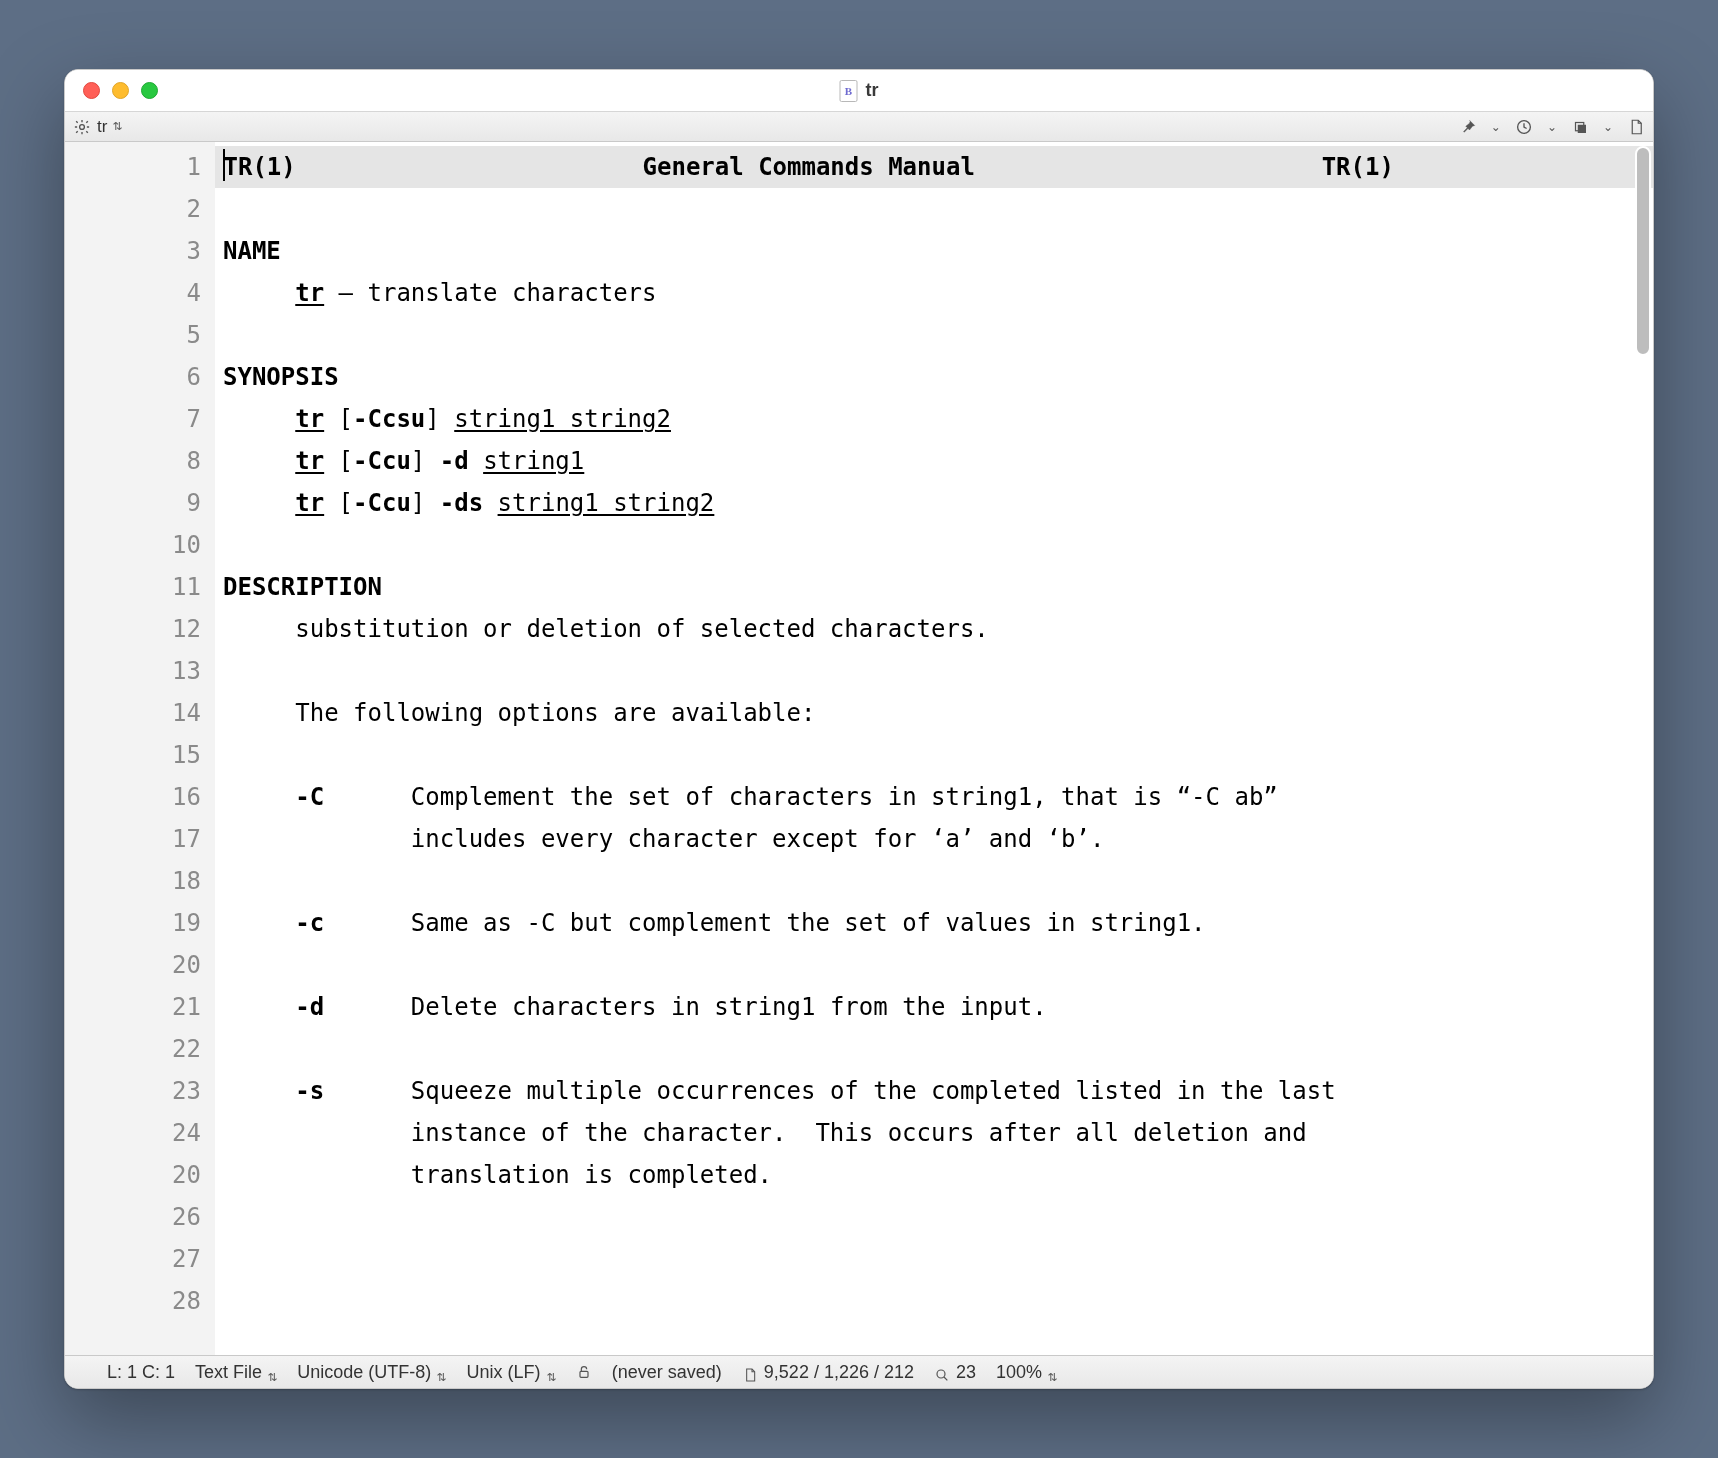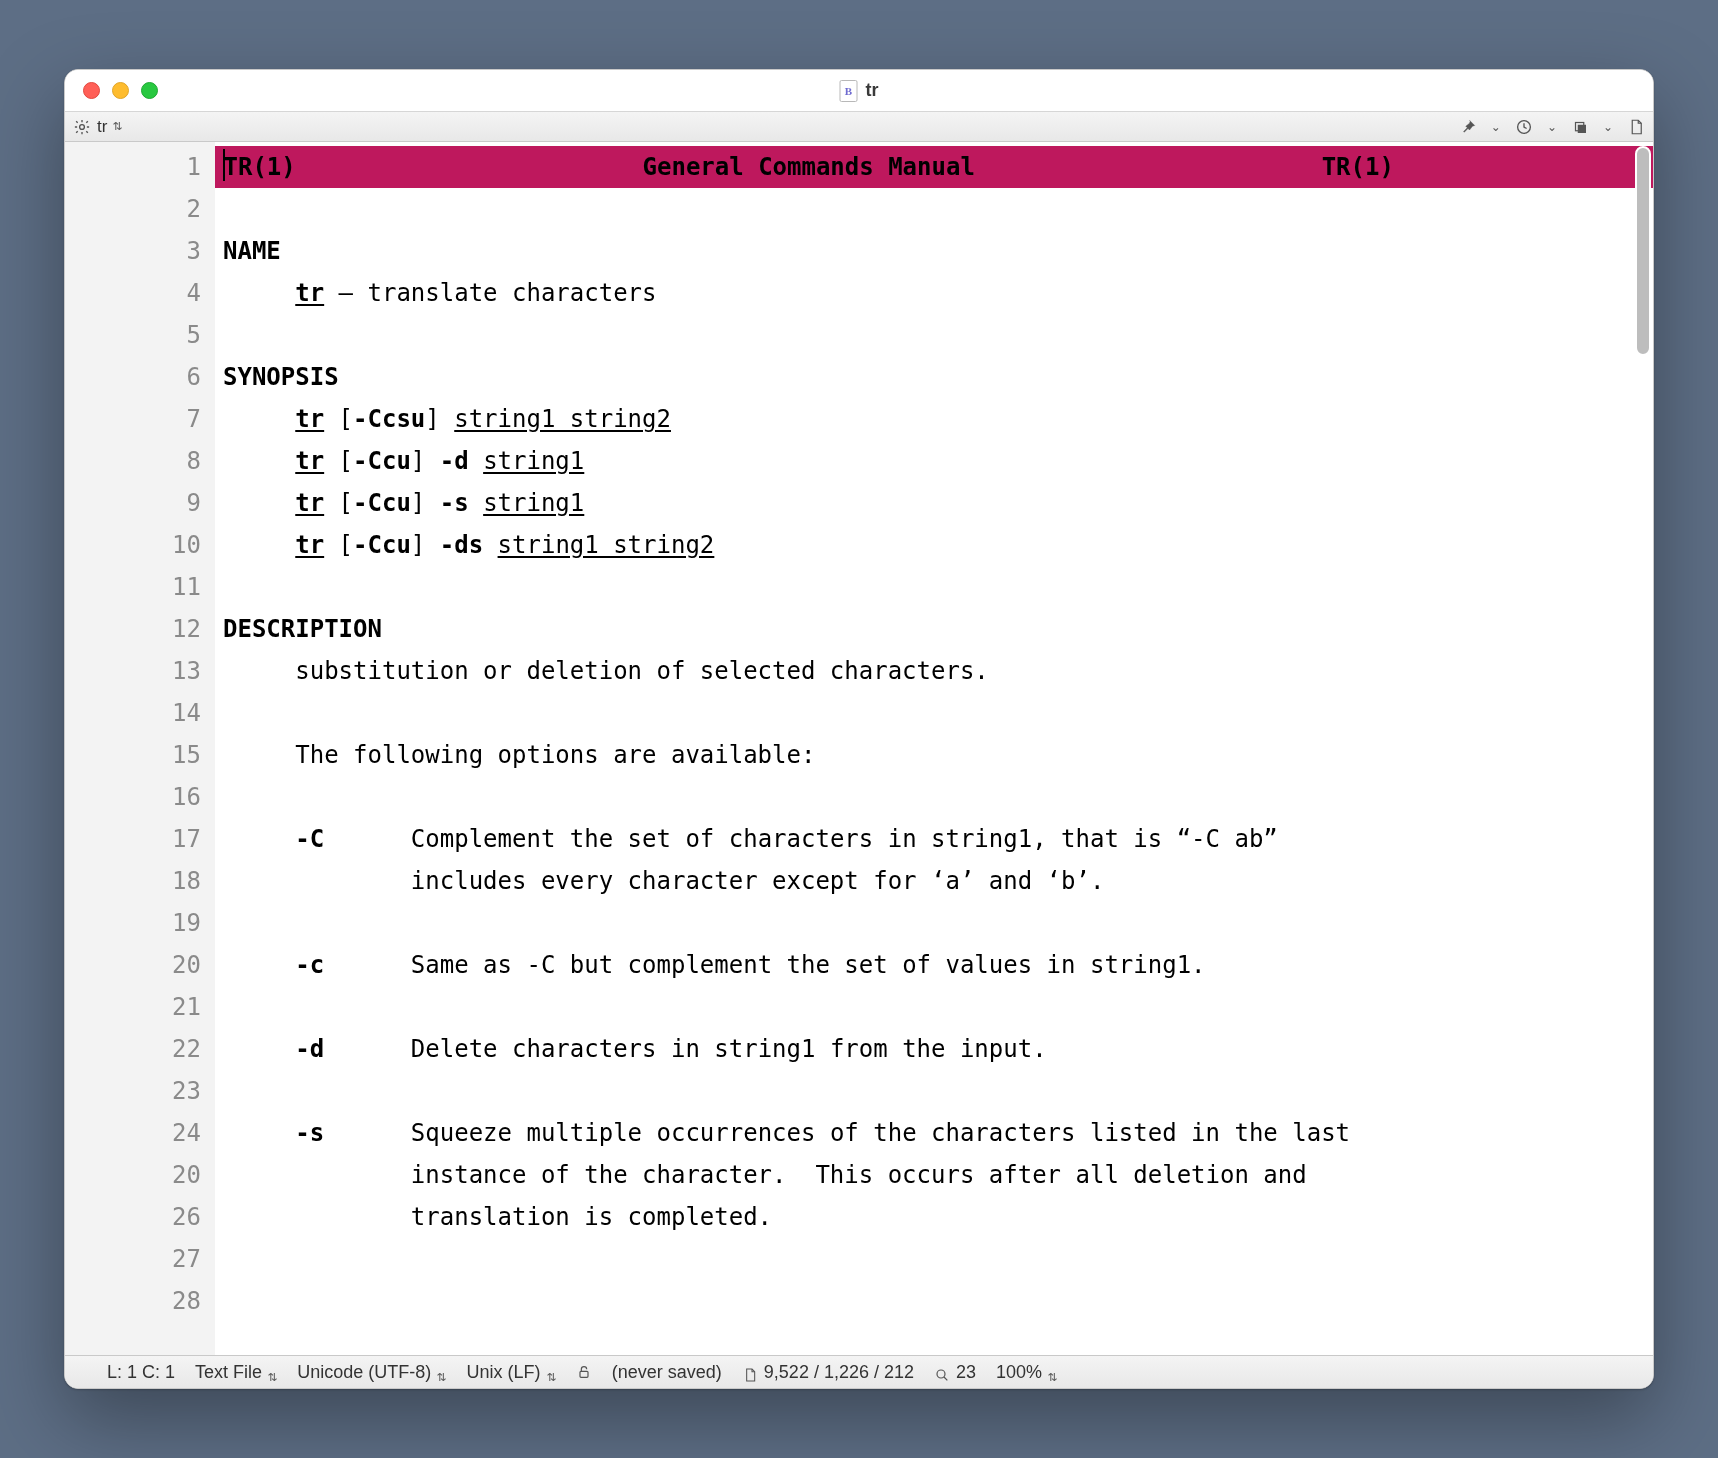--- a/index.html
+++ b/index.html
@@ -133,21 +133,21 @@
     font-size: 24px;
     line-height: 42px;
     padding-top: 4px;
     overflow-x: hidden;
     position: relative;
   }
   .code-line {
     white-space: pre;
     padding: 0 8px;
   }
-  .hl-line { background: #be185d; }
+  .hl-line { background: #e5e5e5; }
   .caret {
     display: inline-block;
     width: 1.5px;
     height: 32px;
     background: #000;
     vertical-align: middle;
     margin-right: -1px;
     position: relative;
     top: -3px;
   }
@@ -274,36 +274,35 @@
       </div>
     <div class="code" id="code">
         <div class="code-line hl-line"><span class="caret"></span><span class="b">TR(1)</span><span>                        </span><span class="b">General Commands Manual</span><span>                        </span><span class="b">TR(1)</span></div>
         <div class="code-line">&nbsp;</div>
         <div class="code-line"><span class="b">NAME</span></div>
         <div class="code-line"><span>     </span><span class="b u">tr</span><span> – translate characters</span></div>
         <div class="code-line">&nbsp;</div>
         <div class="code-line"><span class="b">SYNOPSIS</span></div>
         <div class="code-line"><span>     </span><span class="b u">tr</span><span> [</span><span class="b">-Ccsu</span><span>] </span><span class="u">string1 string2</span></div>
         <div class="code-line"><span>     </span><span class="b u">tr</span><span> [</span><span class="b">-Ccu</span><span>] </span><span class="b">-d</span><span> </span><span class="u">string1</span></div>
-        <div class="code-line"><span>     </span><span class="b u">tr</span><span> [</span><span class="b">-Ccu</span><span>] </span><span class="b">-s</span><span> </span><span class="u">string1</span></div>
         <div class="code-line"><span>     </span><span class="b u">tr</span><span> [</span><span class="b">-Ccu</span><span>] </span><span class="b">-ds</span><span> </span><span class="u">string1 string2</span></div>
         <div class="code-line">&nbsp;</div>
         <div class="code-line"><span class="b">DESCRIPTION</span></div>
         <div class="code-line"><span>     substitution or deletion of selected characters.</span></div>
         <div class="code-line">&nbsp;</div>
         <div class="code-line"><span>     The following options are available:</span></div>
         <div class="code-line">&nbsp;</div>
         <div class="code-line"><span>     </span><span class="b">-C</span><span>      Complement the set of characters in string1, that is “-C ab”</span></div>
         <div class="code-line"><span>             includes every character except for ‘a’ and ‘b’.</span></div>
         <div class="code-line">&nbsp;</div>
         <div class="code-line"><span>     </span><span class="b">-c</span><span>      Same as -C but complement the set of values in string1.</span></div>
         <div class="code-line">&nbsp;</div>
         <div class="code-line"><span>     </span><span class="b">-d</span><span>      Delete characters in string1 from the input.</span></div>
         <div class="code-line">&nbsp;</div>
-        <div class="code-line"><span>     </span><span class="b">-s</span><span>      Squeeze multiple occurrences of the characters listed in the last</span></div>
+        <div class="code-line"><span>     </span><span class="b">-s</span><span>      Squeeze multiple occurrences of the completed listed in the last</span></div>
         <div class="code-line"><span>             instance of the character.  This occurs after all deletion and</span></div>
         <div class="code-line"><span>             translation is completed.</span></div>
       </div>
     <div class="scrollbar"></div>
   </div>
 
   <div class="statusbar">
     <div class="sb-spacer"></div>
     <span class="sb-item">
       <span>L: 1 C: 1</span>

